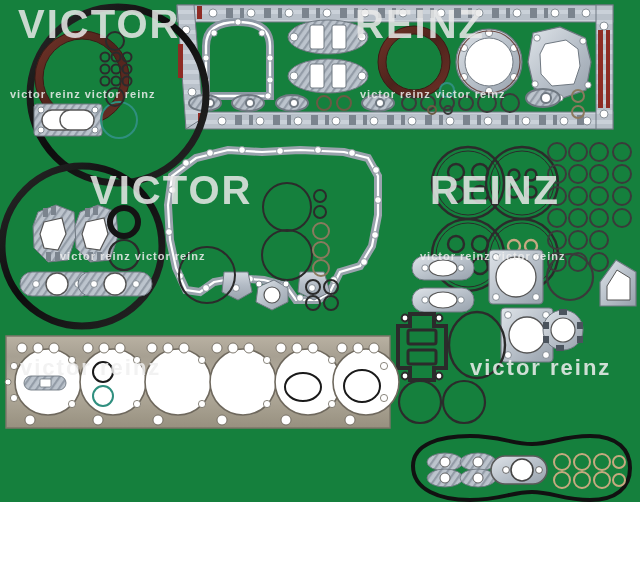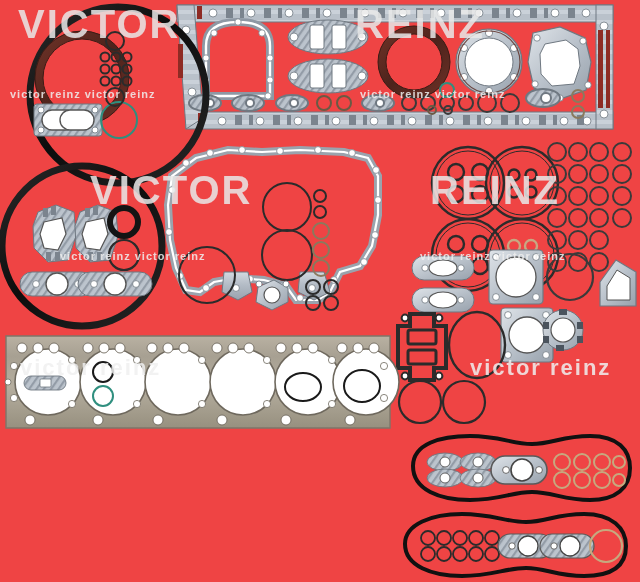--- a/index.html
+++ b/index.html
@@ -1,21 +1,21 @@
 <!DOCTYPE html>
 <html><head>
 <meta charset="utf-8">
 <title>Gasket Set Product Photo</title>
 <style>
   html,body{margin:0;padding:0;background:#ffffff;}
   body{font-family:"Liberation Sans",sans-serif;}
   #stage{
     position:relative;
-    width:640px;height:582px;
-    background:#ef4444;
+    width:640px;height:502px;
+    background:#15803d;
     overflow:hidden;
   }
   
   #watermark{
     position:absolute; left:0; top:0; width:640px; height:582px;
     pointer-events:none; z-index:60;
   }
   .wm-text{
     position:absolute;
     font-family:"Liberation Sans",sans-serif;

